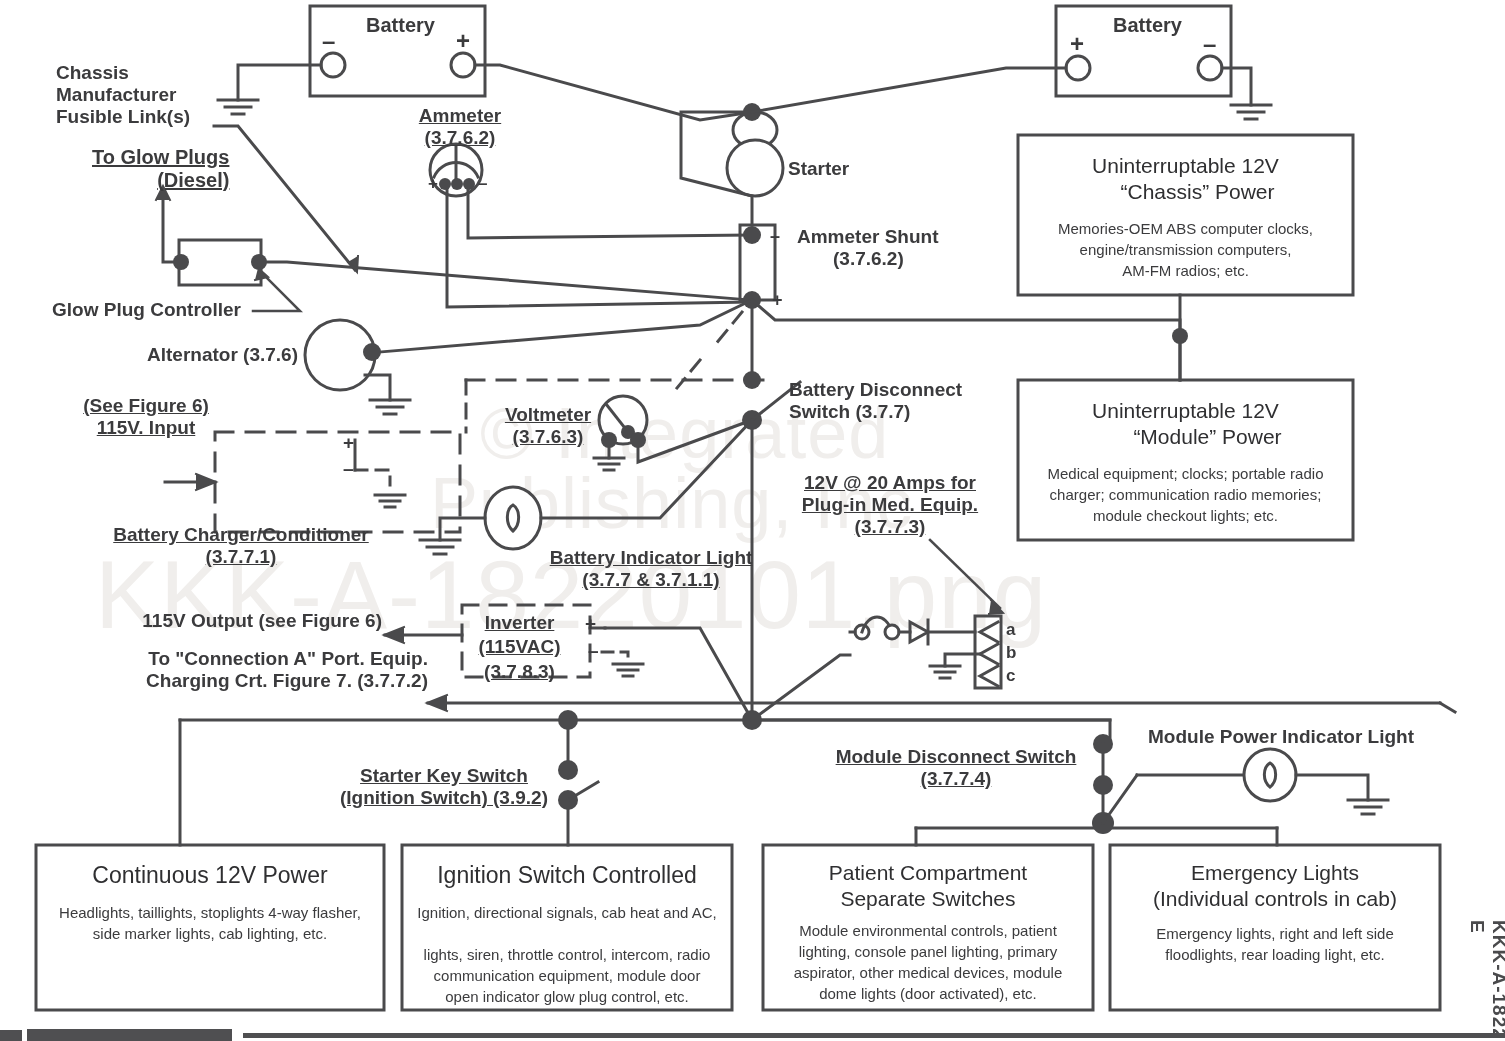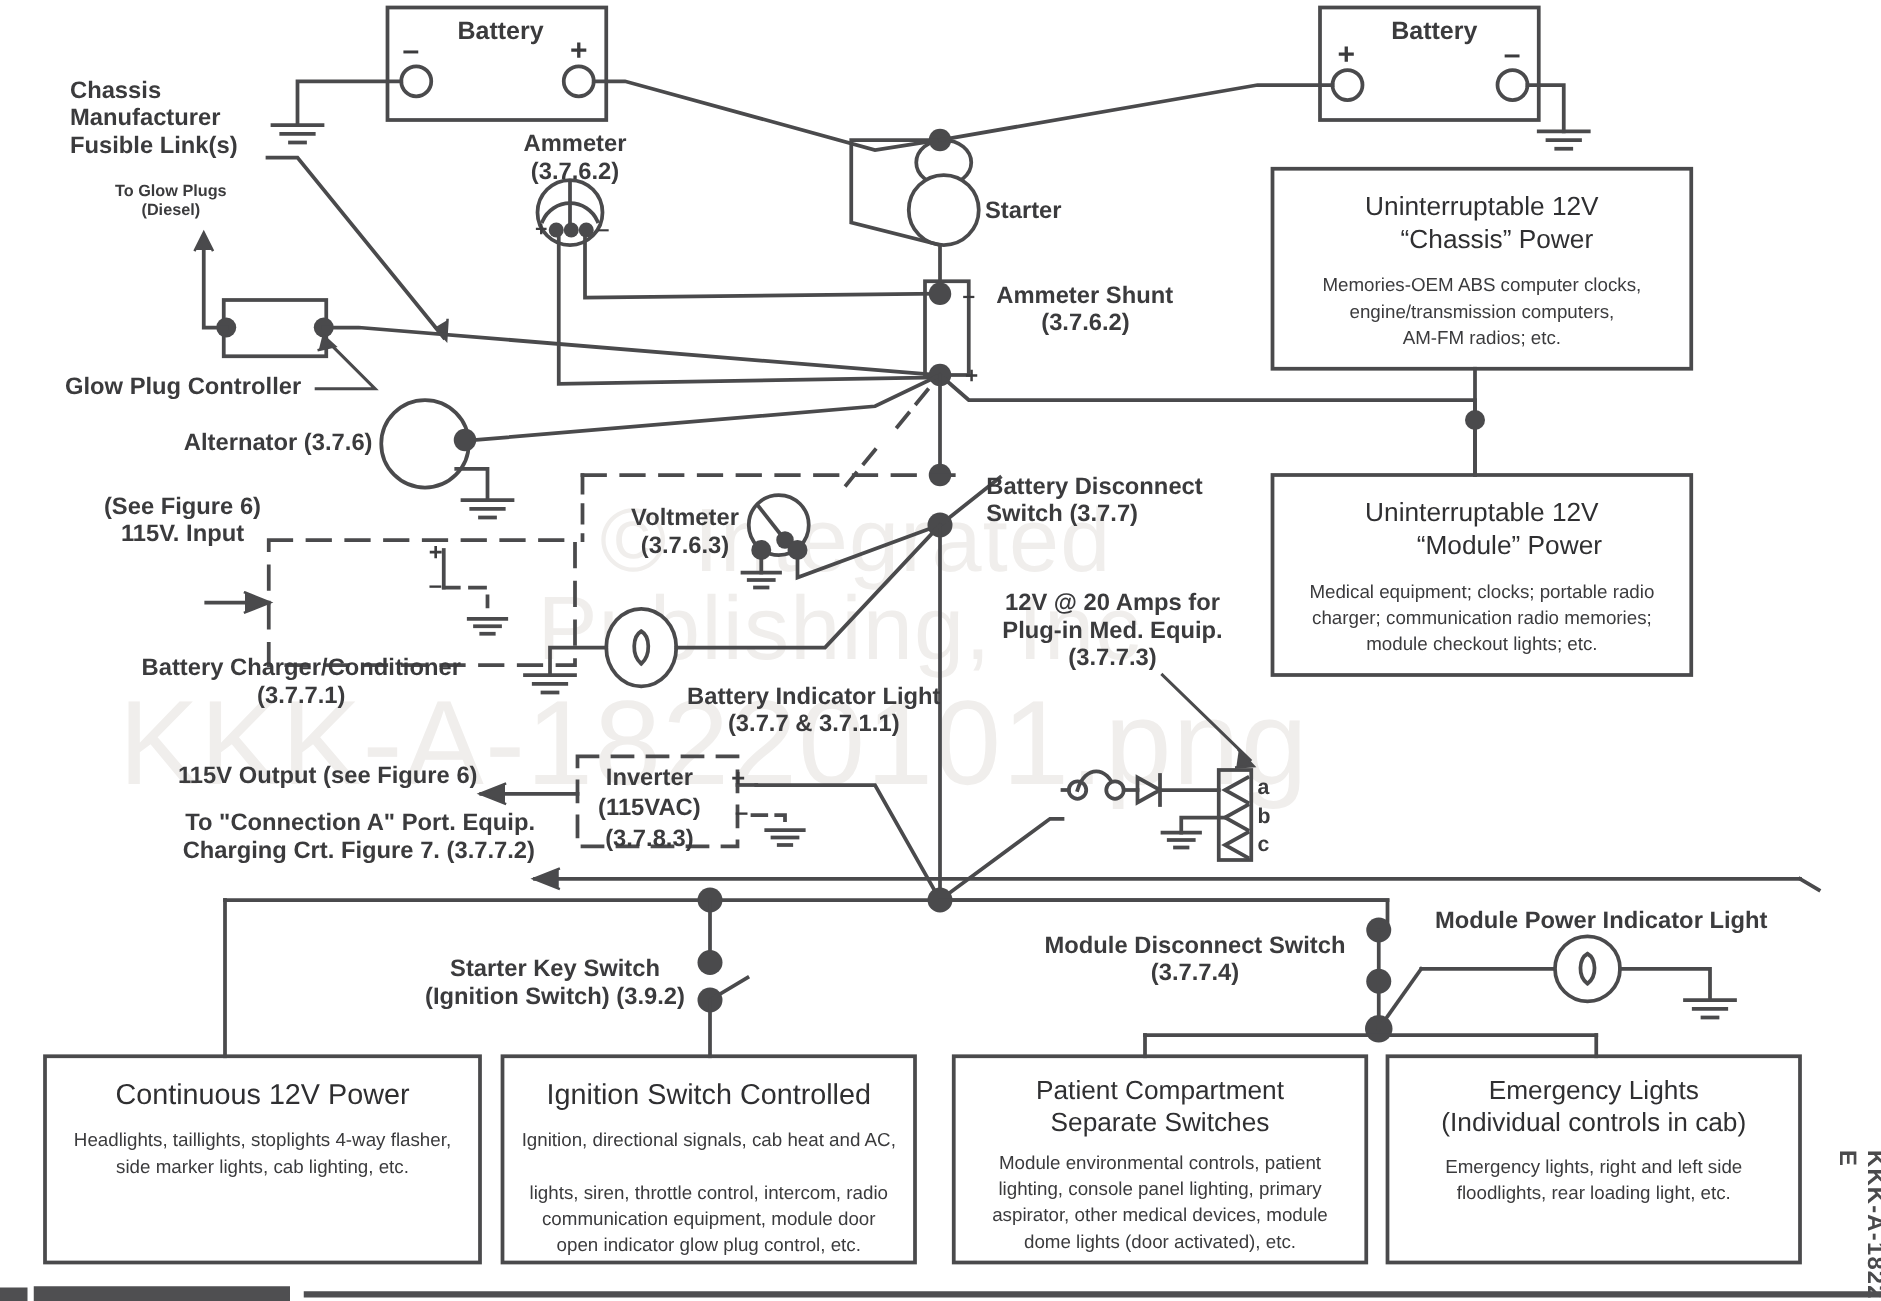--- a/index.html
+++ b/index.html
@@ -5,21 +5,21 @@
   html,body{margin:0;padding:0;background:#ffffff;}
   body{font-family:"Liberation Sans",sans-serif;}
   #stage{position:relative;width:1505px;height:1041px;background:#fff;overflow:hidden;}
   #diagram{position:absolute;left:0;top:0;width:1505px;height:1041px;}
   .wm{position:absolute;color:#f0eeec;font-weight:400;white-space:nowrap;pointer-events:none;
       font-family:"Liberation Sans",sans-serif;}
   #wm1{left:480px;top:392px;font-size:72px;letter-spacing:1px;}
   #wm2{left:430px;top:462px;font-size:72px;letter-spacing:1px;}
   #wm3{left:95px;top:540px;font-size:96px;letter-spacing:1px;}
   .lbl{position:absolute;color:#3b3b3d;font-weight:bold;line-height:1.15;white-space:nowrap;}
-  .lbl.c{text-align:center;}
+  .lbl.c{text-align:center;text-decoration:underline;}
   .lbl.r{text-align:right;}
   .box{position:absolute;border:2.5px solid #4a4a4c;background:transparent;box-sizing:border-box;}
   .boxttl{position:absolute;left:0;right:0;text-align:center;color:#2f2f31;font-weight:normal;
           font-size:21px;line-height:1.2;}
   .boxbody{position:absolute;left:10px;right:10px;text-align:center;color:#3b3b3d;
            font-weight:normal;font-size:15px;line-height:1.35;}
   .vtext{position:absolute;color:#4a4a4c;font-weight:bold;font-size:19px;
          writing-mode:vertical-rl;text-orientation:mixed;letter-spacing:1px;}
   .footbar{position:absolute;background:#4f4f51;}
 </style>
@@ -212,21 +212,21 @@
 
     </g>
   </svg>
 
   <div class="lbl" style="left:56px;top:62px;font-size:19px;">
     <div>Chassis</div>
     <div>Manufacturer</div>
     <div>Fusible Link(s)</div>
   </div>
 
-  <div class="lbl c" style="left:92px;top:146px;font-size:13px;">
+  <div class="lbl c" style="left:92px;top:146px;font-size:20px;text-align:right;">
     <div>To Glow Plugs</div>
     <div>(Diesel)</div>
   </div>
 
   <div class="lbl" style="left:52px;top:299px;font-size:19px;">Glow Plug Controller</div>
 
   <div class="lbl" style="left:366px;top:14px;font-size:20px;">Battery</div>
   <div class="lbl" style="left:322px;top:27px;font-size:24px;">–</div>
   <div class="lbl" style="left:456px;top:27px;font-size:24px;">+</div>
 

